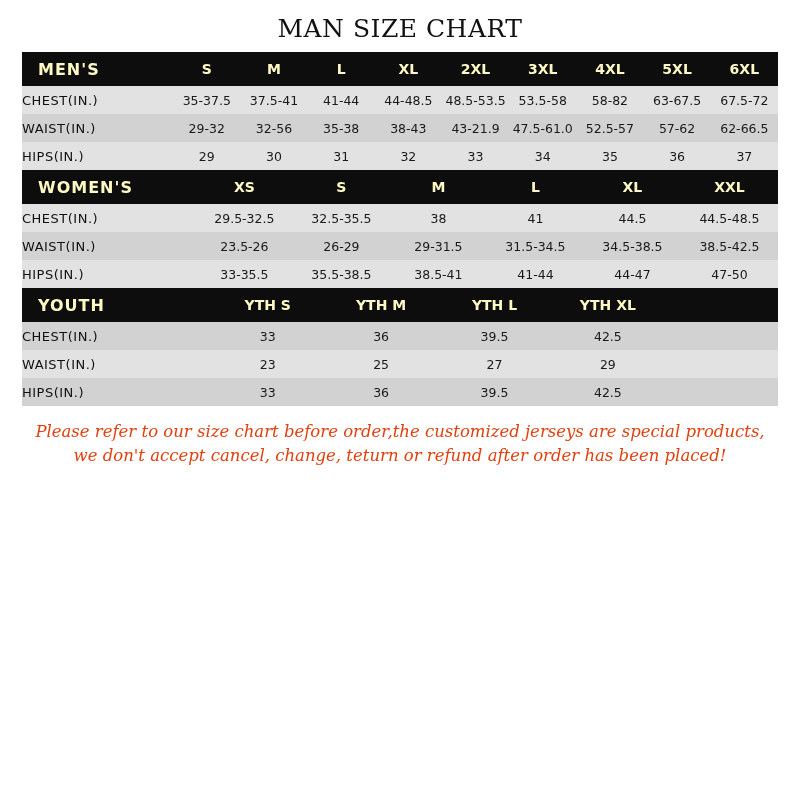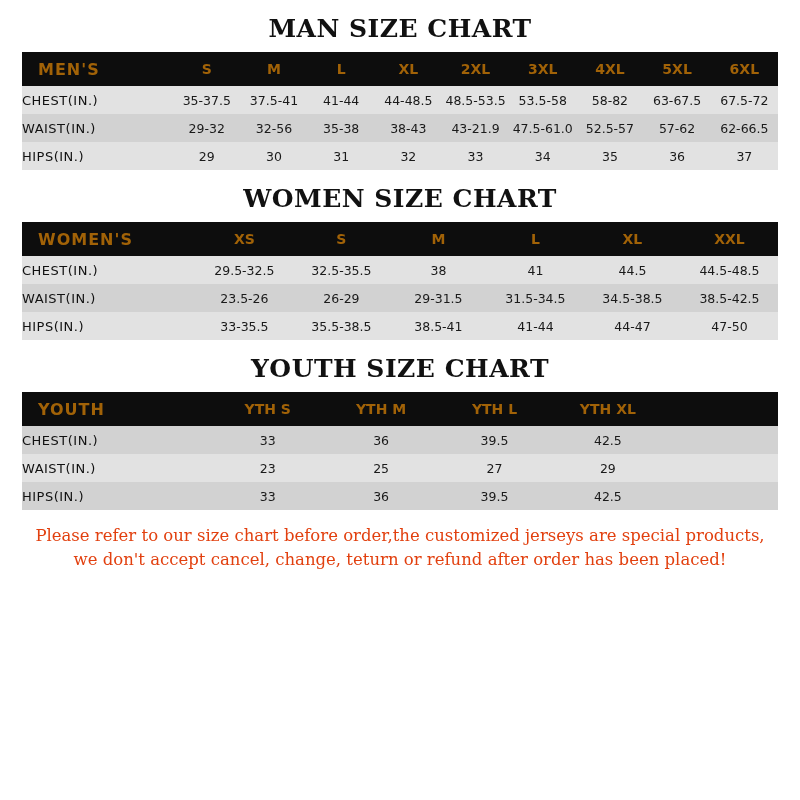--- a/index.html
+++ b/index.html
@@ -37,21 +37,21 @@
     line-height: 1;
     margin: 0;
   }
   .content {
     padding: 0 22px;
     box-sizing: border-box;
   }
   .section-title {
     text-align: center;
     font-family: "DejaVu Serif", serif;
-    font-weight: bold;
+    font-weight: normal;
     font-size: 25px;
     color: #111111;
     margin: 14px 0 9px 0;
     letter-spacing: 0.5px;
   }
   table.size-table {
     width: 100%;
     border-collapse: collapse;
     table-layout: fixed;
   }
@@ -60,21 +60,21 @@
     text-align: center;
     font-size: 12.5px;
     color: #1a1a1a;
     padding: 0;
     height: 28px;
     vertical-align: middle;
     font-family: "DejaVu Sans", sans-serif;
   }
   table.size-table thead th {
     background: #0d0d0d;
-    color: #a16207;
+    color: #fef9c3;
     font-weight: bold;
     font-size: 14px;
     height: 34px;
   }
   table.size-table thead th.row-head {
     text-align: left;
     padding-left: 16px;
     font-size: 16px;
     letter-spacing: 1px;
   }
@@ -97,20 +97,21 @@
   .youth-table col.c0 { width: 25%; }
 
   .footer-note {
     margin-top: 14px;
     padding: 0 12px;
     text-align: center;
     color: #e2400f;
     font-family: "DejaVu Serif", serif;
     font-size: 16.5px;
     line-height: 1.45;
+    font-style: italic;
   }
   .footer-note div { white-space: nowrap; }
   .bottom-bar {
     position: absolute;
     left: 0;
     bottom: 0;
     width: 100%;
     height: 10px;
     background: #ef8116;
   }
@@ -184,21 +185,20 @@
           <td>32</td>
           <td>33</td>
           <td>34</td>
           <td>35</td>
           <td>36</td>
           <td>37</td>
         </tr>
       </tbody>
     </table>
 
-    <div class="section-title">WOMEN SIZE CHART</div>
     <table class="size-table women-table">
       <colgroup>
         <col class="c0">
           <col>
           <col>
           <col>
           <col>
           <col>
           <col>
       </colgroup>
@@ -237,21 +237,20 @@
           <td>33-35.5</td>
           <td>35.5-38.5</td>
           <td>38.5-41</td>
           <td>41-44</td>
           <td>44-47</td>
           <td>47-50</td>
         </tr>
       </tbody>
     </table>
 
-    <div class="section-title">YOUTH SIZE CHART</div>
     <table class="size-table youth-table">
       <colgroup>
         <col class="c0">
           <col>
           <col>
           <col>
           <col>
           <col>
       </colgroup>
       <thead>

